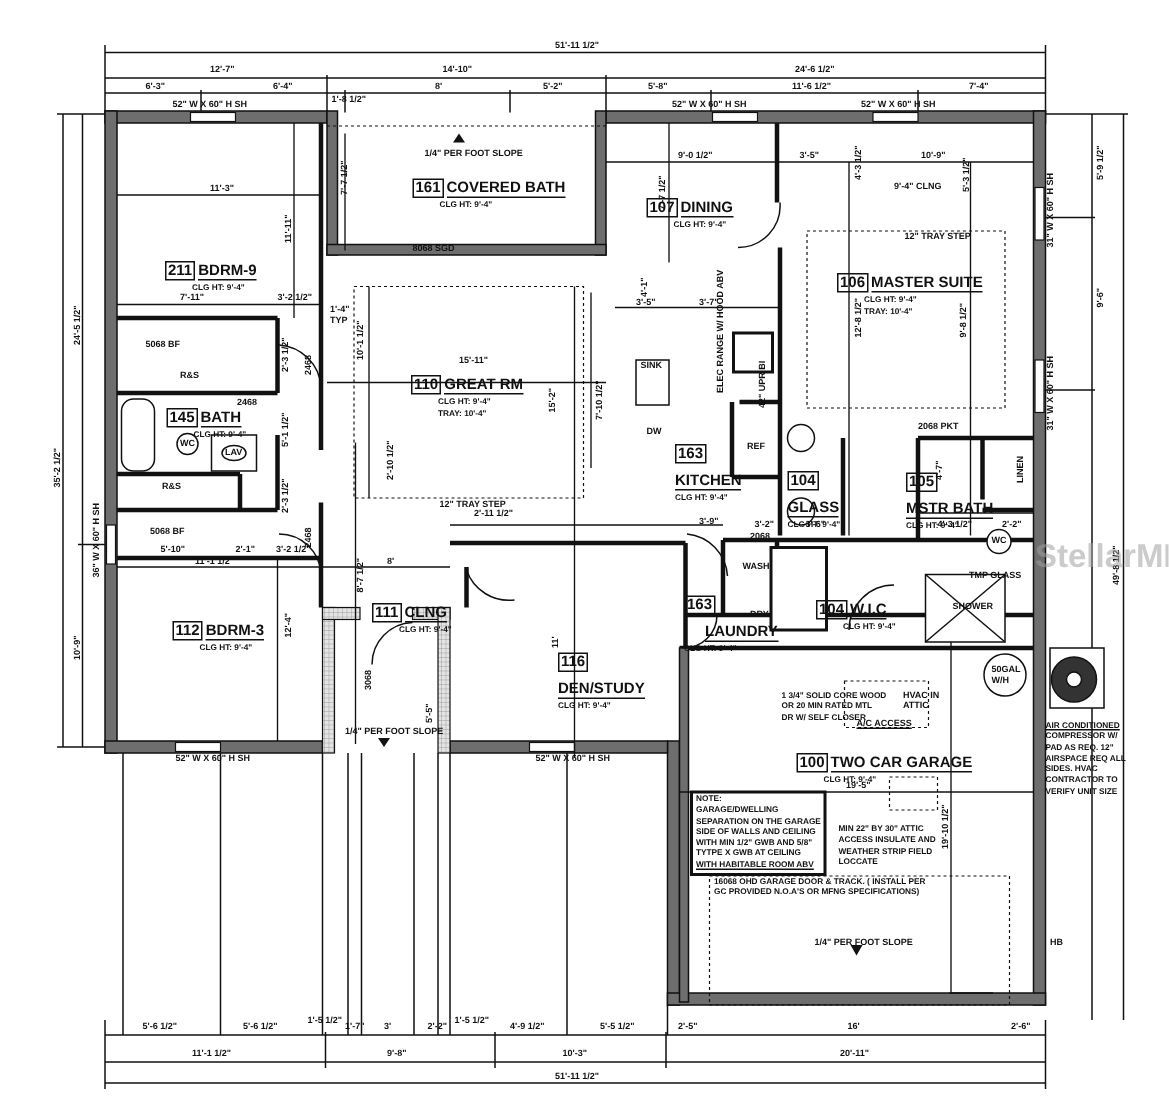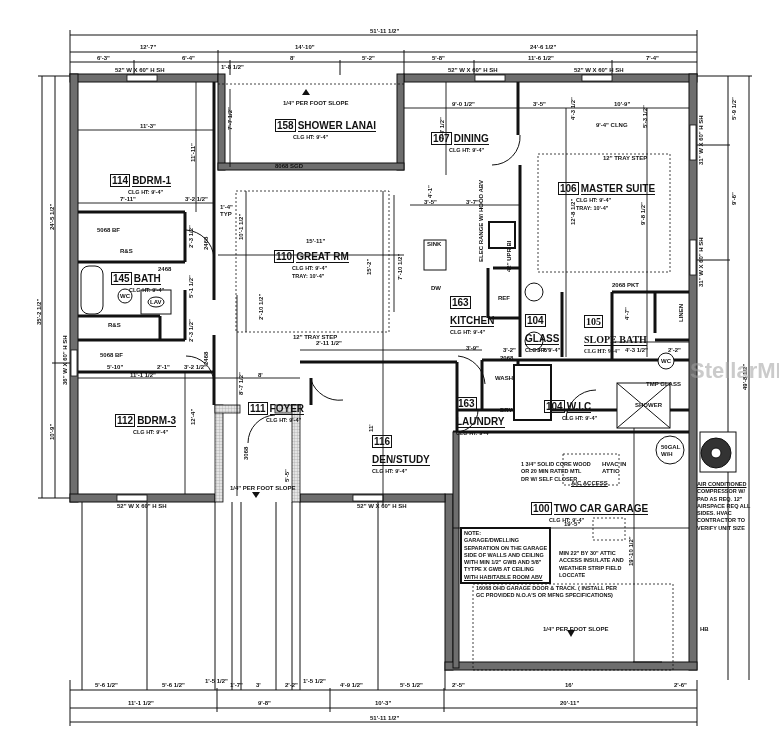--- a/index.html
+++ b/index.html
@@ -266,25 +266,25 @@
 <div class="lbl dim" style="left:674px;top:682px;">2'-6"</div>
 <div class="lbl dim" style="left:128px;top:700px;">11'-1 1/2"</div>
 <div class="lbl dim" style="left:258px;top:700px;">9'-8"</div>
 <div class="lbl dim" style="left:375px;top:700px;">10'-3"</div>
 <div class="lbl dim" style="left:560px;top:700px;">20'-11"</div>
 <div class="lbl dim" style="left:370px;top:715px;">51'-11 1/2"</div>
 <div class="lbl dim" style="left:117px;top:503px;">52" W X 60" H SH</div>
 <div class="lbl dim" style="left:357px;top:503px;">52" W X 60" H SH</div>
 
 <div class="room" style="left:275px;top:115px;">
-  <span class="num">158</span><span class="name">SHOWER LANAI</span>
+  <span class="num">161</span><span class="name">COVERED BATH</span>
   <span class="clg">CLG HT: 9'-4"</span>
 </div>
 <div class="room" style="left:110px;top:170px;">
-  <span class="num">114</span><span class="name">BDRM-1</span>
+  <span class="num">211</span><span class="name">BDRM-9</span>
   <span class="clg">CLG HT: 9'-4"</span>
 </div>
 <div class="room" style="left:431px;top:128px;">
   <span class="num">107</span><span class="name">DINING</span>
   <span class="clg">CLG HT: 9'-4"</span>
 </div>
 <div class="room" style="left:558px;top:178px;">
   <span class="num">106</span><span class="name">MASTER SUITE</span>
   <span class="clg">CLG HT: 9'-4"</span>
   <span class="clg">TRAY: 10'-4"</span>
@@ -301,36 +301,36 @@
 <div class="room" style="left:450px;top:292px;">
   <span class="num">163</span><br>
   <span class="name" style="margin-left:0">KITCHEN</span>
   <span class="clg" style="margin-left:0">CLG HT: 9'-4"</span>
 </div>
 <div class="room" style="left:525px;top:310px;">
   <span class="num">104</span><br>
   <span class="name" style="margin-left:0">GLASS</span>
   <span class="clg" style="margin-left:0">CLG HT: 9'-4"</span>
 </div>
-<div class="room" style="left:584px;top:311px;font-family:Liberation Serif, serif;">
+<div class="room" style="left:604px;top:311px;">
   <span class="num">105</span><br>
-  <span class="name" style="margin-left:0">SLOPE BATH</span>
+  <span class="name" style="margin-left:0">MSTR BATH</span>
   <span class="clg" style="margin-left:0">CLG HT: 9'-4"</span>
 </div>
 <div class="room" style="left:115px;top:410px;">
   <span class="num">112</span><span class="name">BDRM-3</span>
   <span class="clg">CLG HT: 9'-4"</span>
 </div>
 <div class="room" style="left:248px;top:398px;">
-  <span class="num">111</span><span class="name">FOYER</span>
+  <span class="num">111</span><span class="name">CLNG</span>
   <span class="clg">CLG HT: 9'-4"</span>
 </div>
 <div class="room" style="left:456px;top:393px;">
   <span class="num">163</span><br>
-  <span class="name" style="margin-left:0">LAUNDRY</span>
+  <span class="name" style="margin-left:14px">LAUNDRY</span>
   <span class="clg" style="margin-left:0">CLG HT: 9'-4"</span>
 </div>
 <div class="room" style="left:544px;top:396px;">
   <span class="num">104</span><span class="name">W.I.C</span>
   <span class="clg">CLG HT: 9'-4"</span>
 </div>
 <div class="room" style="left:372px;top:431px;">
   <span class="num">116</span><br>
   <span class="name" style="margin-left:0">DEN/STUDY</span>
   <span class="clg" style="margin-left:0">CLG HT: 9'-4"</span>

